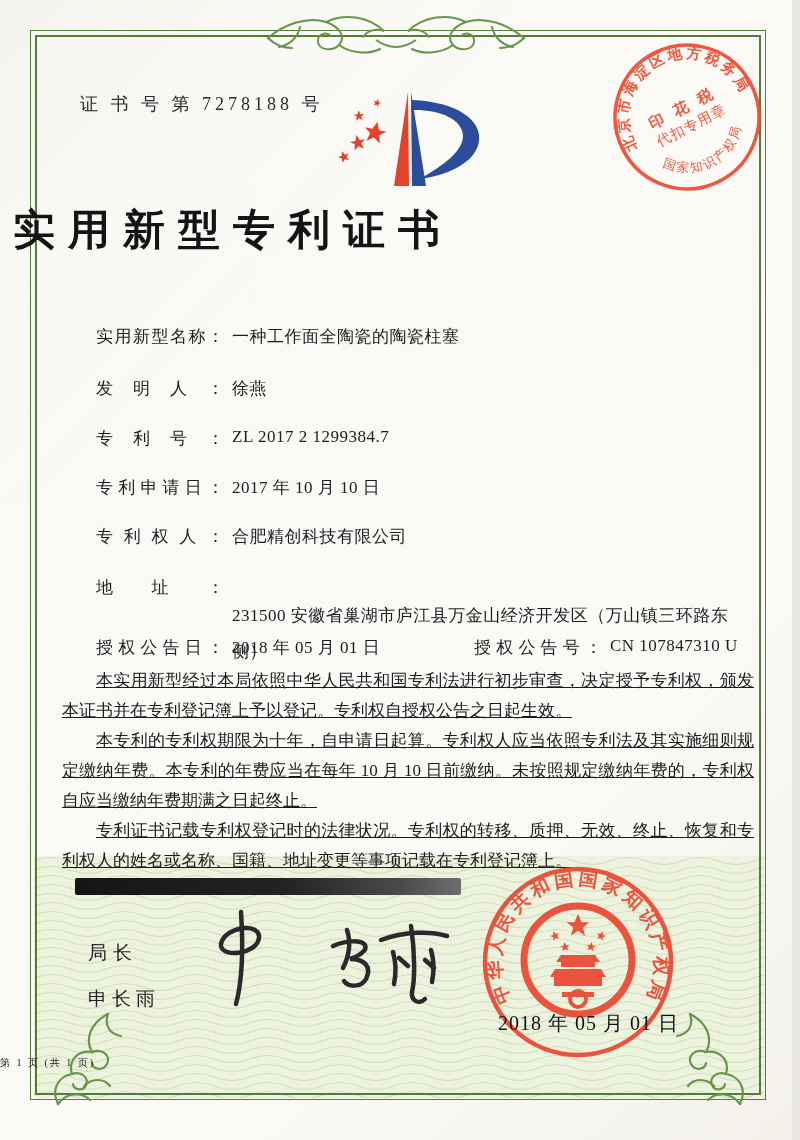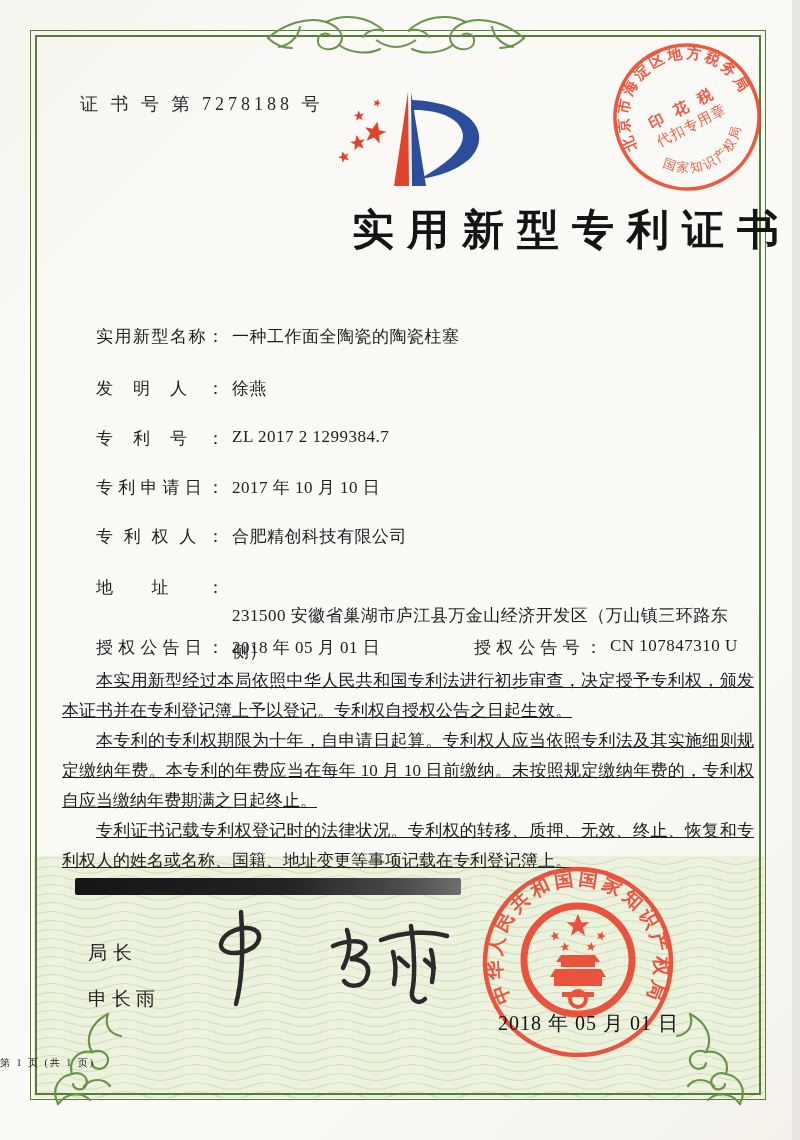--- a/index.html
+++ b/index.html
@@ -26,21 +26,21 @@
   .band{position:absolute;left:34px;top:856px;width:730px;height:242px;background:#edf2df;}
   .band svg{display:block;}
   .cert-no{
     position:absolute;left:80px;top:92px;
     font-size:18px;letter-spacing:4px;color:#2a2a2c;
   }
   .logo{position:absolute;left:322px;top:86px;}
   .stamp-tax{position:absolute;left:606px;top:36px;}
   .title{
     position:absolute;left:0;top:202px;width:100%;
-    text-align:right;font-size:42px;font-weight:bold;
+    text-align:left;font-size:42px;font-weight:bold;
     letter-spacing:13px;text-indent:13px;color:#141414;
   }
   .frow{position:absolute;left:96px;width:680px;font-size:17px;color:#1d1d1f;}
   .flabel{
     display:inline-block;width:128px;
     text-align:justify;text-align-last:justify;vertical-align:top;
   }
   .fvalue{margin-left:8px;letter-spacing:.5px;vertical-align:top;}
   .fvalue.wrap{display:inline-block;width:500px;line-height:36px;margin-top:22px;}
   .frow .pair-right{position:absolute;left:378px;top:0;white-space:nowrap;}

